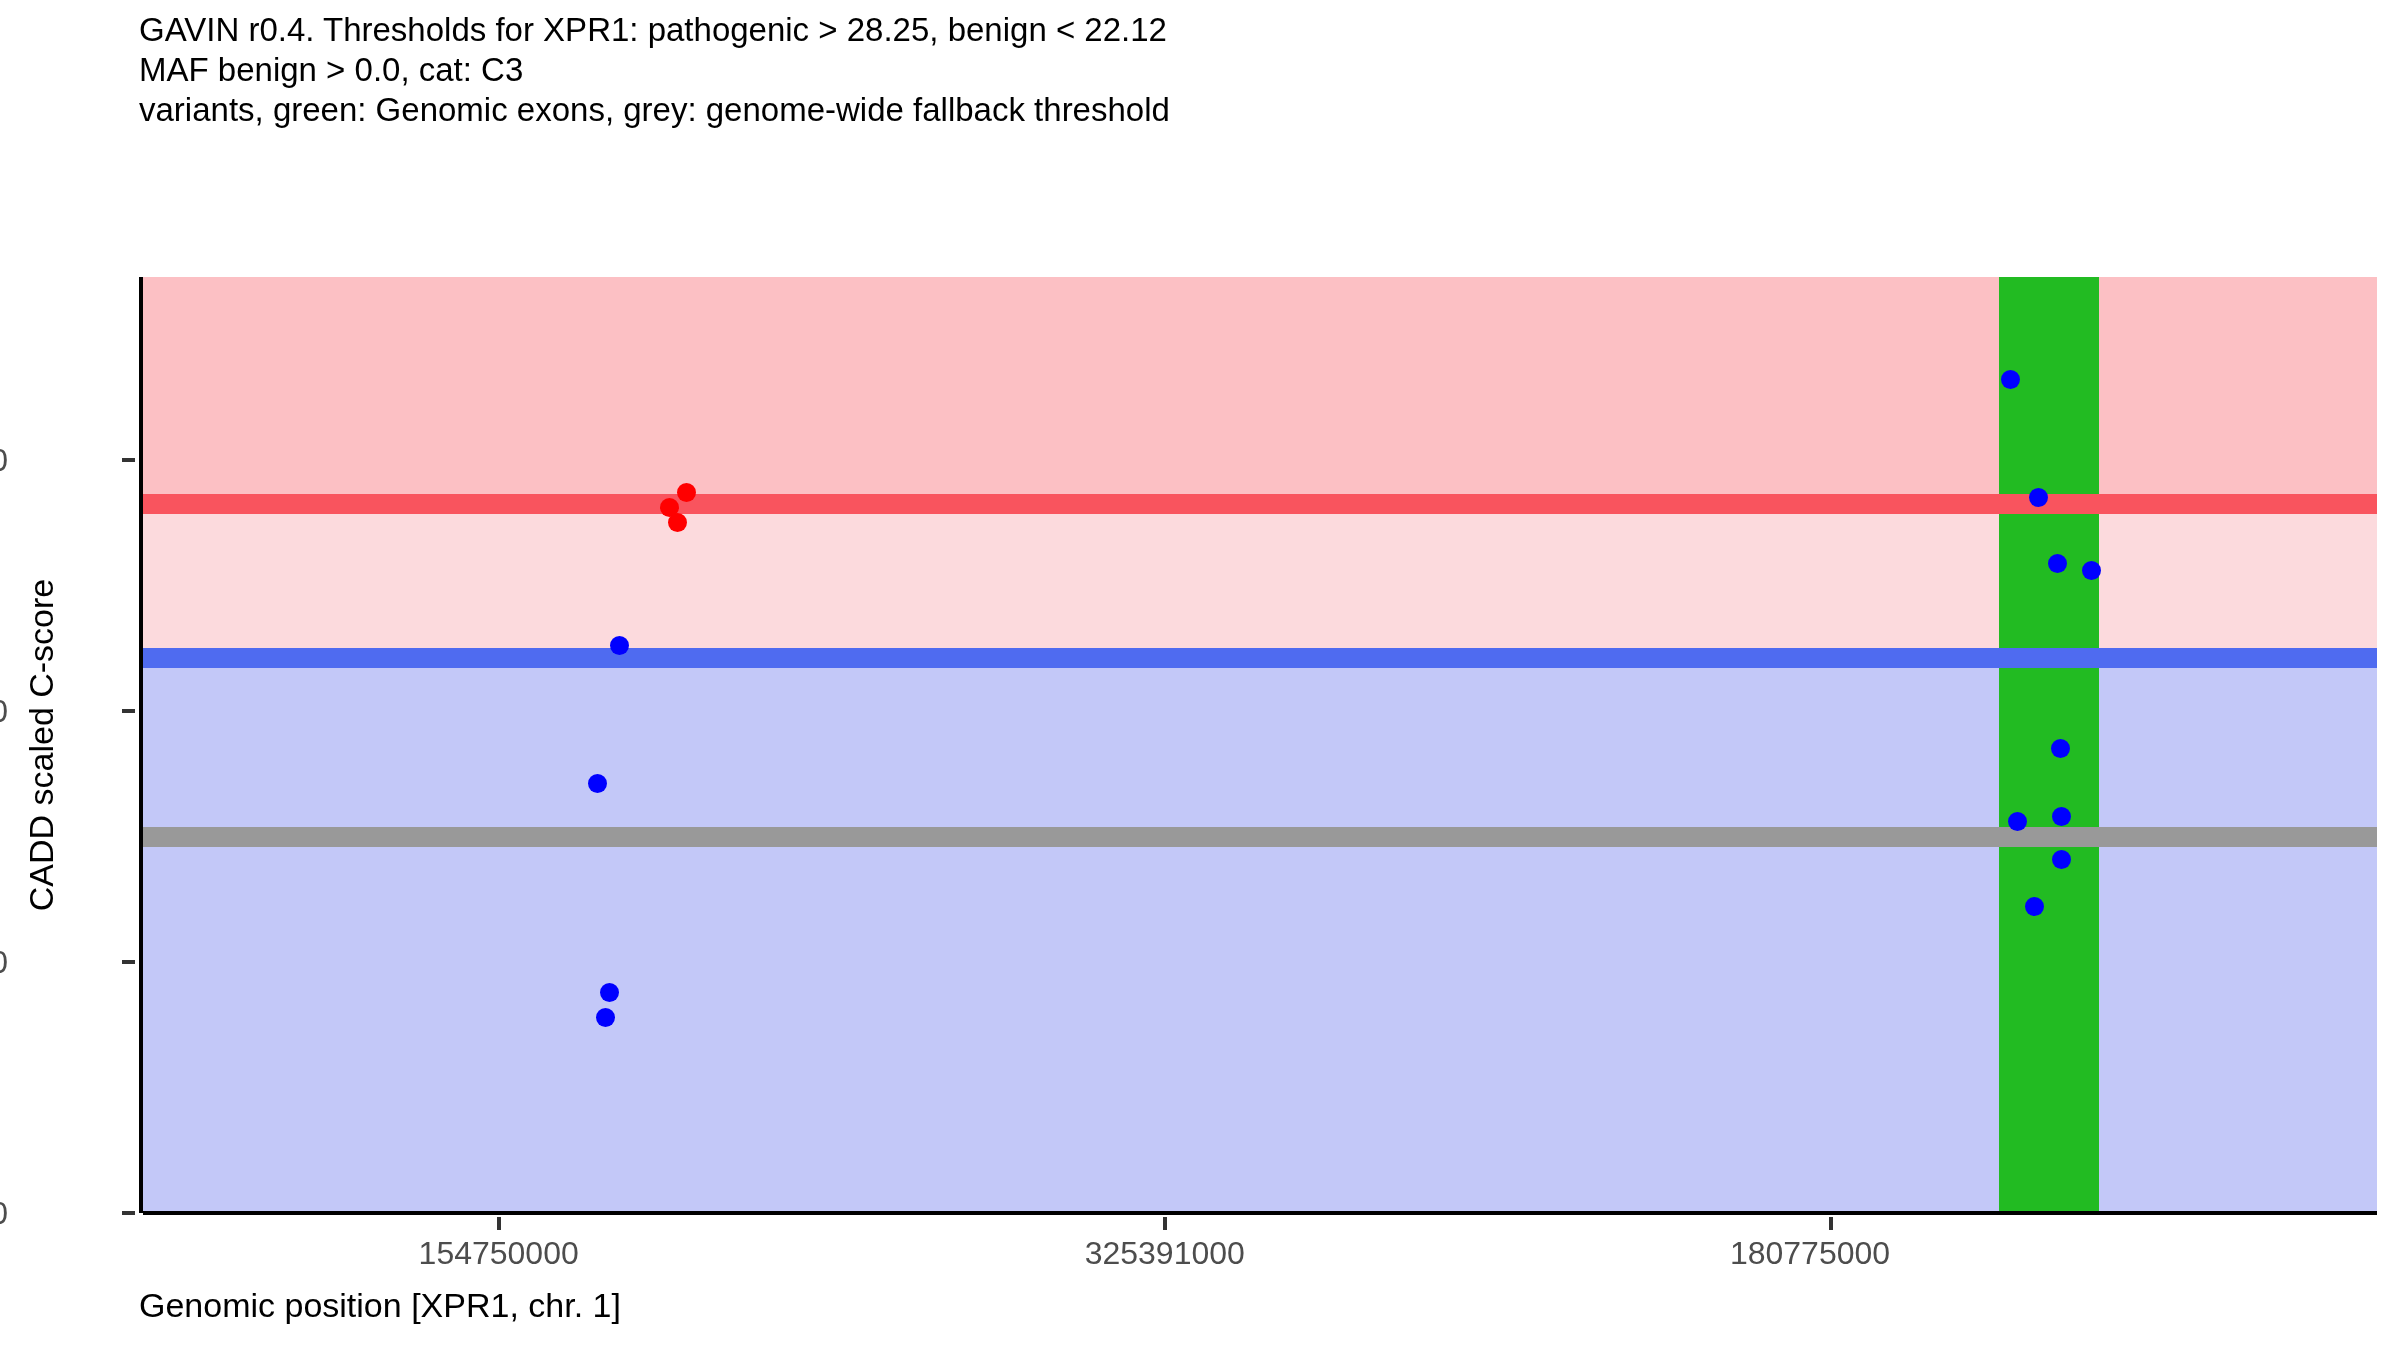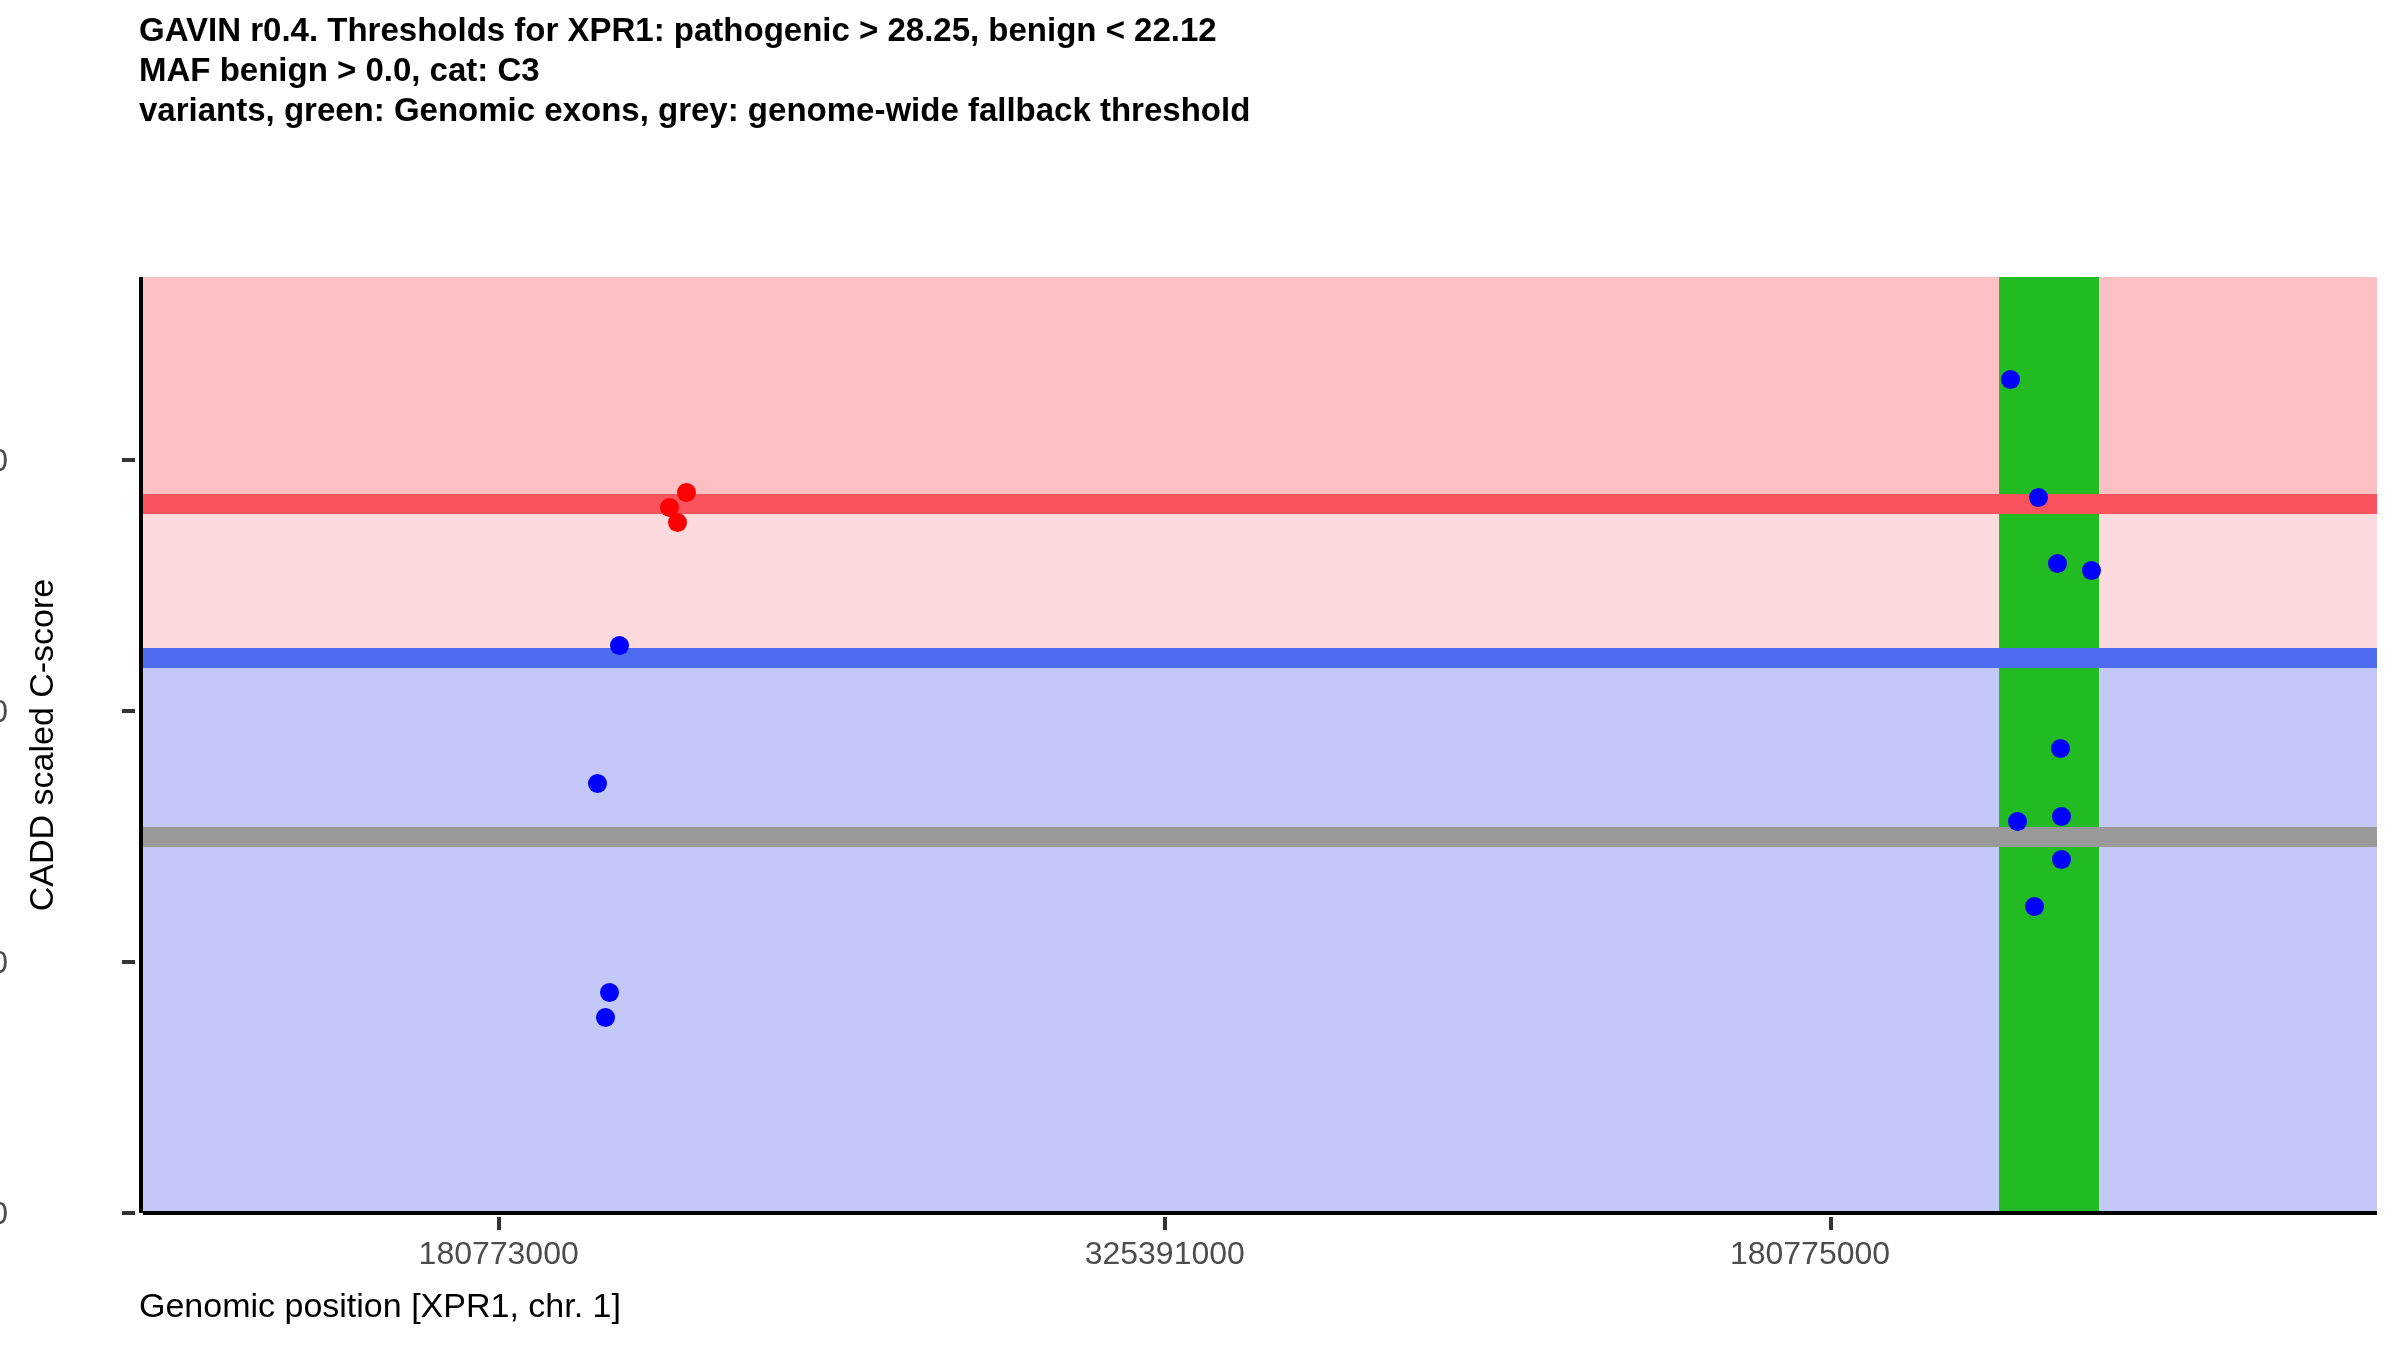--- a/index.html
+++ b/index.html
@@ -1,21 +1,21 @@
 <!DOCTYPE html>
 <html><head>
 <meta charset="utf-8">
 <title>GAVIN XPR1 CADD plot</title>
 <style>
   html,body{margin:0;padding:0;background:#ffffff;}
   body{width:2400px;height:1350px;font-family:"Liberation Sans",sans-serif;color:#000;overflow:hidden;}
   #root{position:relative;width:2400px;height:1350px;}
 
   
-  #title{position:absolute;left:139px;top:10px;width:2100px;font-weight:bold;}
+  #title{position:absolute;left:139px;top:10px;width:2100px;}
   #title div{font-size:33px;line-height:40px;color:#000;white-space:pre;}
 
   
   #panel{position:absolute;left:139px;top:277px;width:2238px;height:936px;background:#ffffff;
          border-left:4px solid #000;border-bottom:4px solid #000;box-sizing:border-box;}
 
   .band{position:absolute;left:0;width:100%;}
   .hline{position:absolute;left:0;width:100%;}
   .exon{position:absolute;}
   .zeroline{position:absolute;left:0;width:100%;height:4px;background:#000;}
@@ -76,21 +76,21 @@
   <div id="axes-layer">
       <div class="ytick-mark" style="left: 122px; top: 1213px;"></div>
       <div class="ytick-label" style="top: 1213px;">0</div>
       <div class="ytick-mark" style="left: 122px; top: 962.062px;"></div>
       <div class="ytick-label" style="top: 962.062px;">10</div>
       <div class="ytick-mark" style="left: 122px; top: 711.123px;"></div>
       <div class="ytick-label" style="top: 711.123px;">20</div>
       <div class="ytick-mark" style="left: 122px; top: 460.185px;"></div>
       <div class="ytick-label" style="top: 460.185px;">30</div>
       <div class="xtick-mark" style="left: 498.679px; top: 1217px;"></div>
-      <div class="xtick-label" style="left: 498.679px; top: 1235px;">180773000</div>
+      <div class="xtick-label" style="left: 498.679px; top: 1235px;">154750000</div>
       <div class="xtick-mark" style="left: 1164.75px; top: 1217px;"></div>
       <div class="xtick-label" style="left: 1164.75px; top: 1235px;">325391000</div>
       <div class="xtick-mark" style="left: 1830.82px; top: 1217px;"></div>
       <div class="xtick-label" style="left: 1776px; top: 1235px; margin-left: 34px;">180775000</div>
     </div>
 
   <div id="ylab">CADD scaled C-score</div>
   <div id="xlab">Genomic position [XPR1, chr. 1]</div>
 
 </div>

